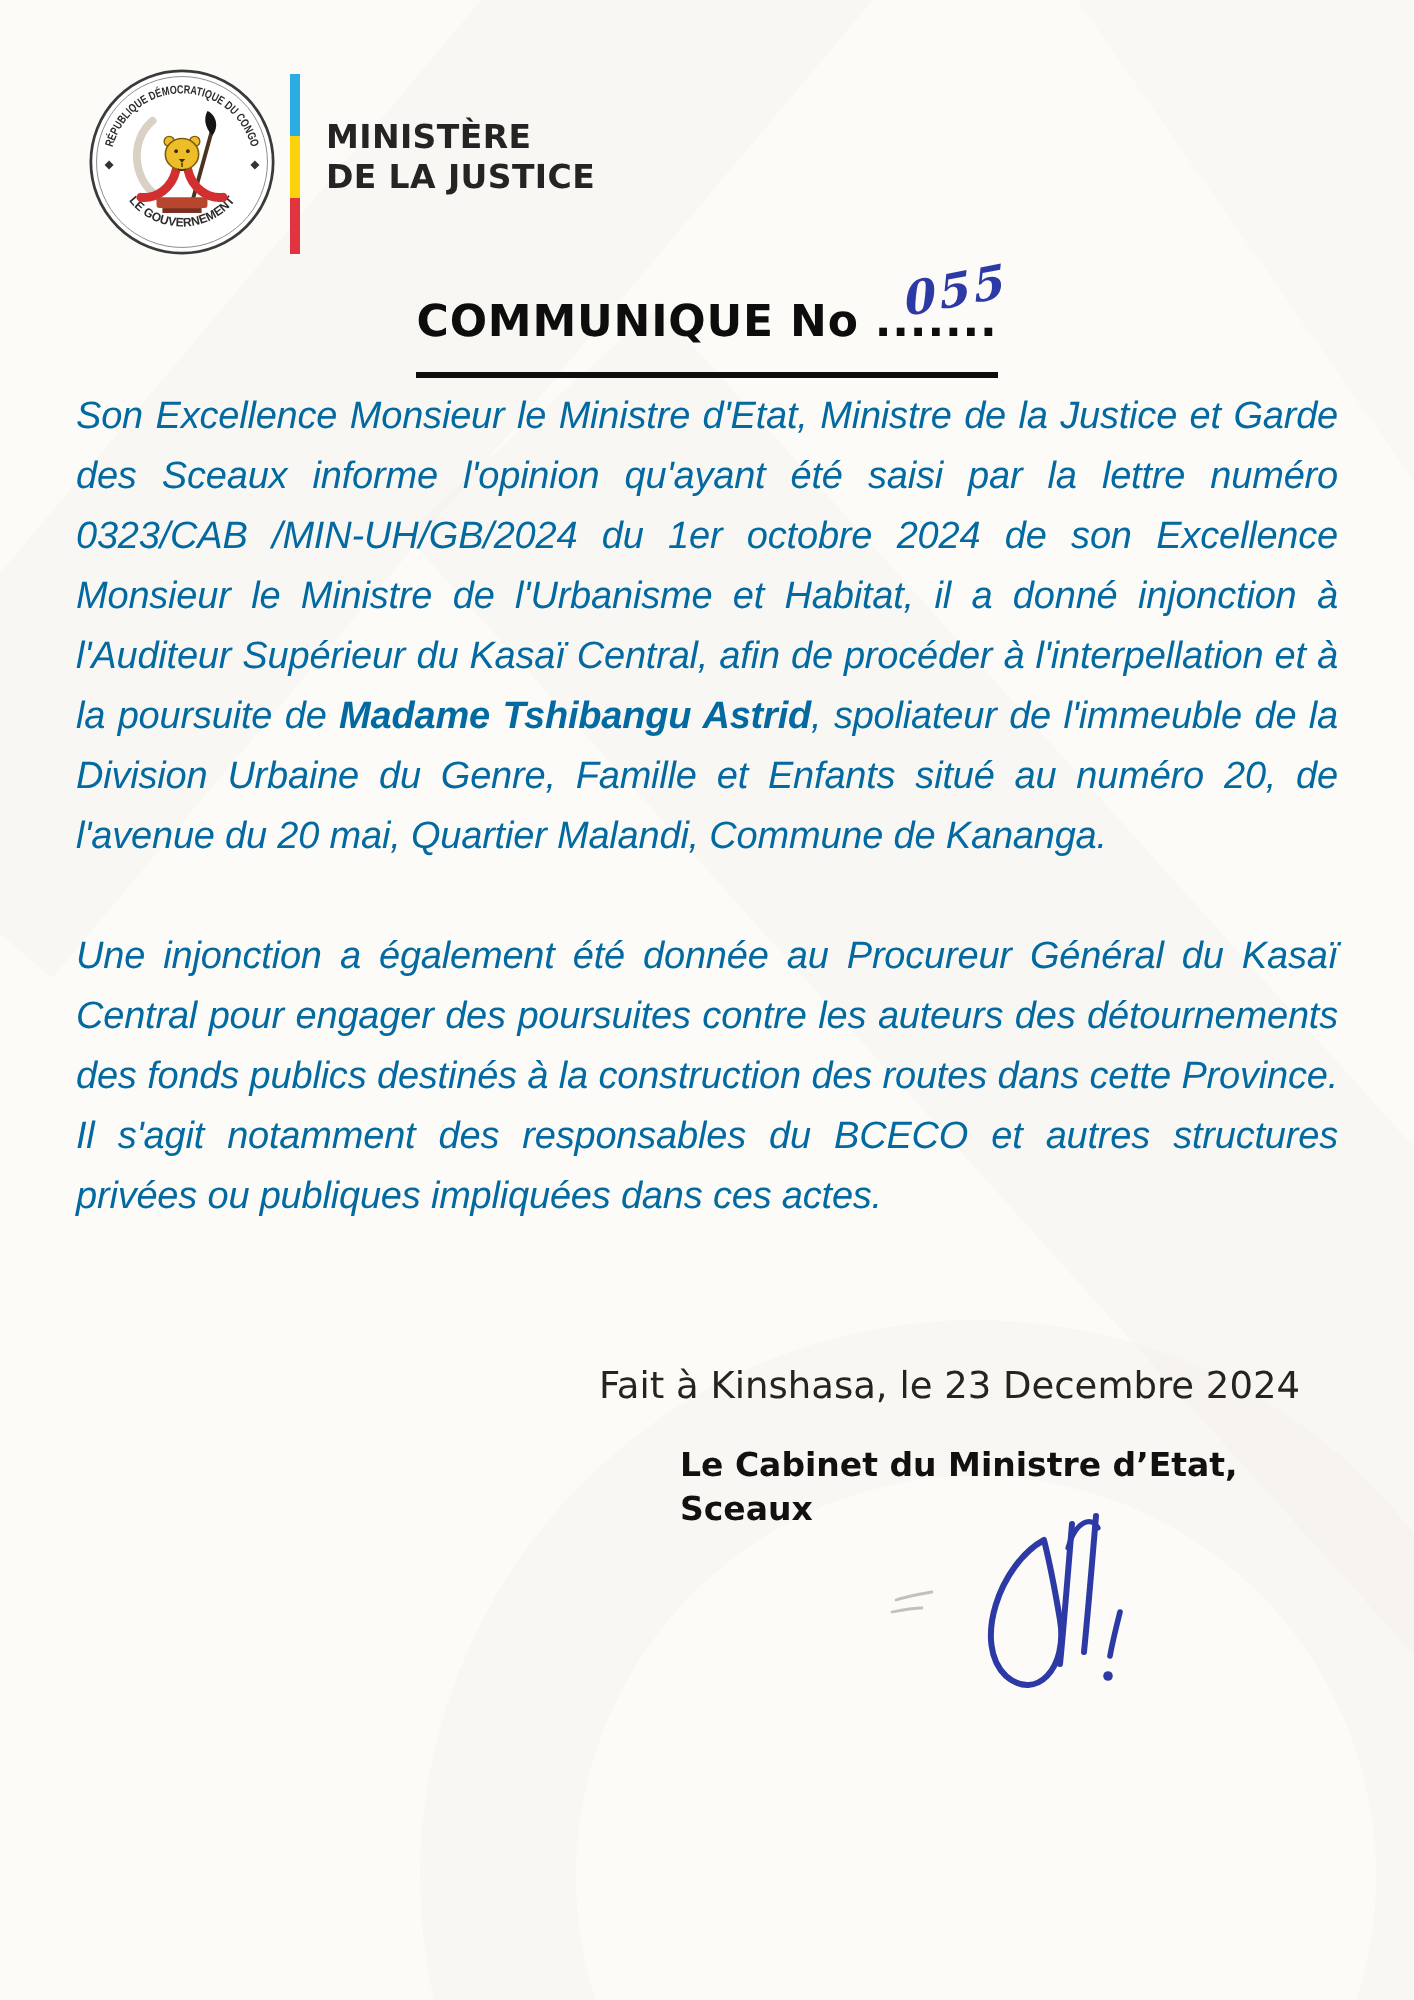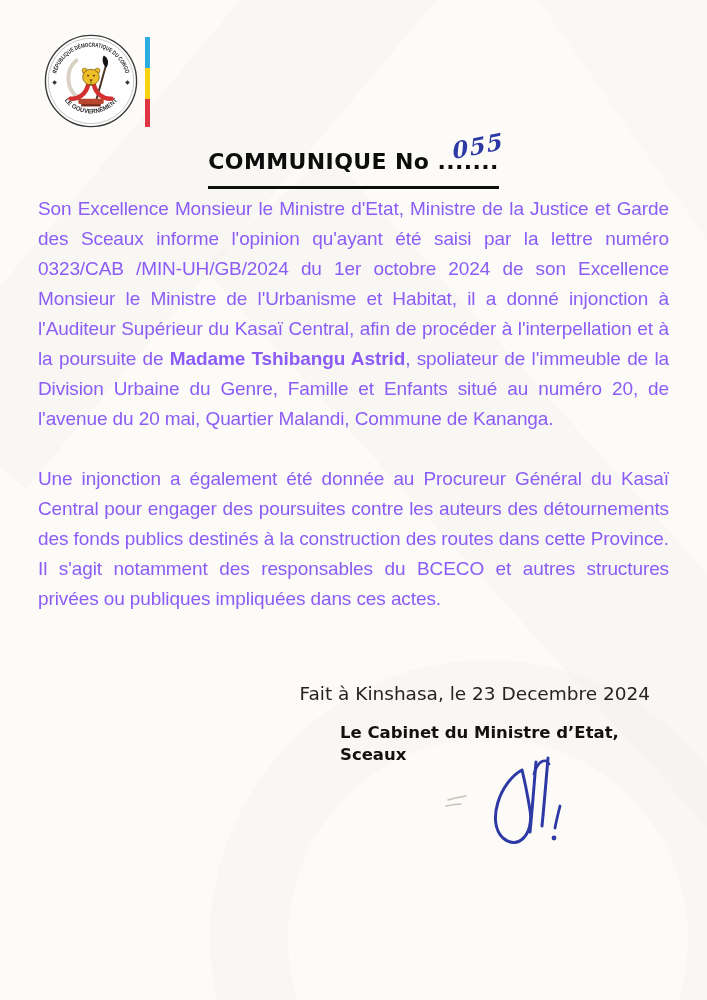--- a/index.html
+++ b/index.html
@@ -35,22 +35,22 @@
   }
   .handnum{
     position:absolute;right:-6px;top:-17px;
     font-family:"DejaVu Serif",serif;font-style:italic;font-weight:bold;font-size:23px;
     letter-spacing:1.5px;transform:rotate(-11deg) skewX(-6deg);
   }
   
   .bodytext{position:absolute;left:38px;top:194px;width:631px;}
   .bodytext p{
     margin:0 0 30px 0;
-    font-size:19px;line-height:30px;letter-spacing:-.1px;
-    text-align:justify;color:#8b5cf6;
+    font-style:italic;font-size:19px;line-height:30px;letter-spacing:-.1px;
+    text-align:justify;color:#0369a1;
   }
   .bodytext b{font-weight:700;}
   
   .dateline{
     position:absolute;right:57px;top:683px;
     font-family:"DejaVu Sans",sans-serif;font-size:18.5px;color:#262420;margin-left:24px;
   }
   .sigblock{
     position:absolute;left:340px;top:722px;width:320px;text-align:left;z-index:1;
     font-family:"DejaVu Sans",sans-serif;font-weight:bold;font-size:16.5px;line-height:21.5px;color:#131110;
@@ -101,20 +101,24 @@
       </g>
     </svg>
   </div>
 
   <div class="flagbar">
     <div class="f-blue" style="background: rgb(43, 172, 226);"></div>
     <div class="f-yellow" style="background: rgb(252, 210, 12);"></div>
     <div class="f-red" style="background: rgb(224, 53, 64);"></div>
   </div>
 
+  <div class="ministry">
+    <div>MINISTÈRE</div>
+    <div>DE LA JUSTICE</div>
+  </div>
 
   <div class="title-row">
     <h1 class="title">
       <span>COMMUNIQUE No .......</span>
       <span class="handnum ink-text" style="color: rgb(45, 58, 165);">055</span>
     </h1>
   </div>
 
   <main class="bodytext" id="bodytext">
       <p>Son Excellence Monsieur le Ministre d'Etat, Ministre de la Justice et Garde des Sceaux informe l'opinion qu'ayant été saisi par la lettre numéro 0323/CAB /MIN-UH/GB/2024 du 1er octobre 2024 de son Excellence Monsieur le Ministre de l'Urbanisme et Habitat, il a donné injonction à l'Auditeur Supérieur du Kasaï Central, afin de procéder à l'interpellation et à la poursuite de <b>Madame Tshibangu Astrid</b>, spoliateur de l'immeuble de la Division Urbaine du Genre, Famille et Enfants situé au numéro 20, de l'avenue du 20 mai, Quartier Malandi, Commune de Kananga.</p>

